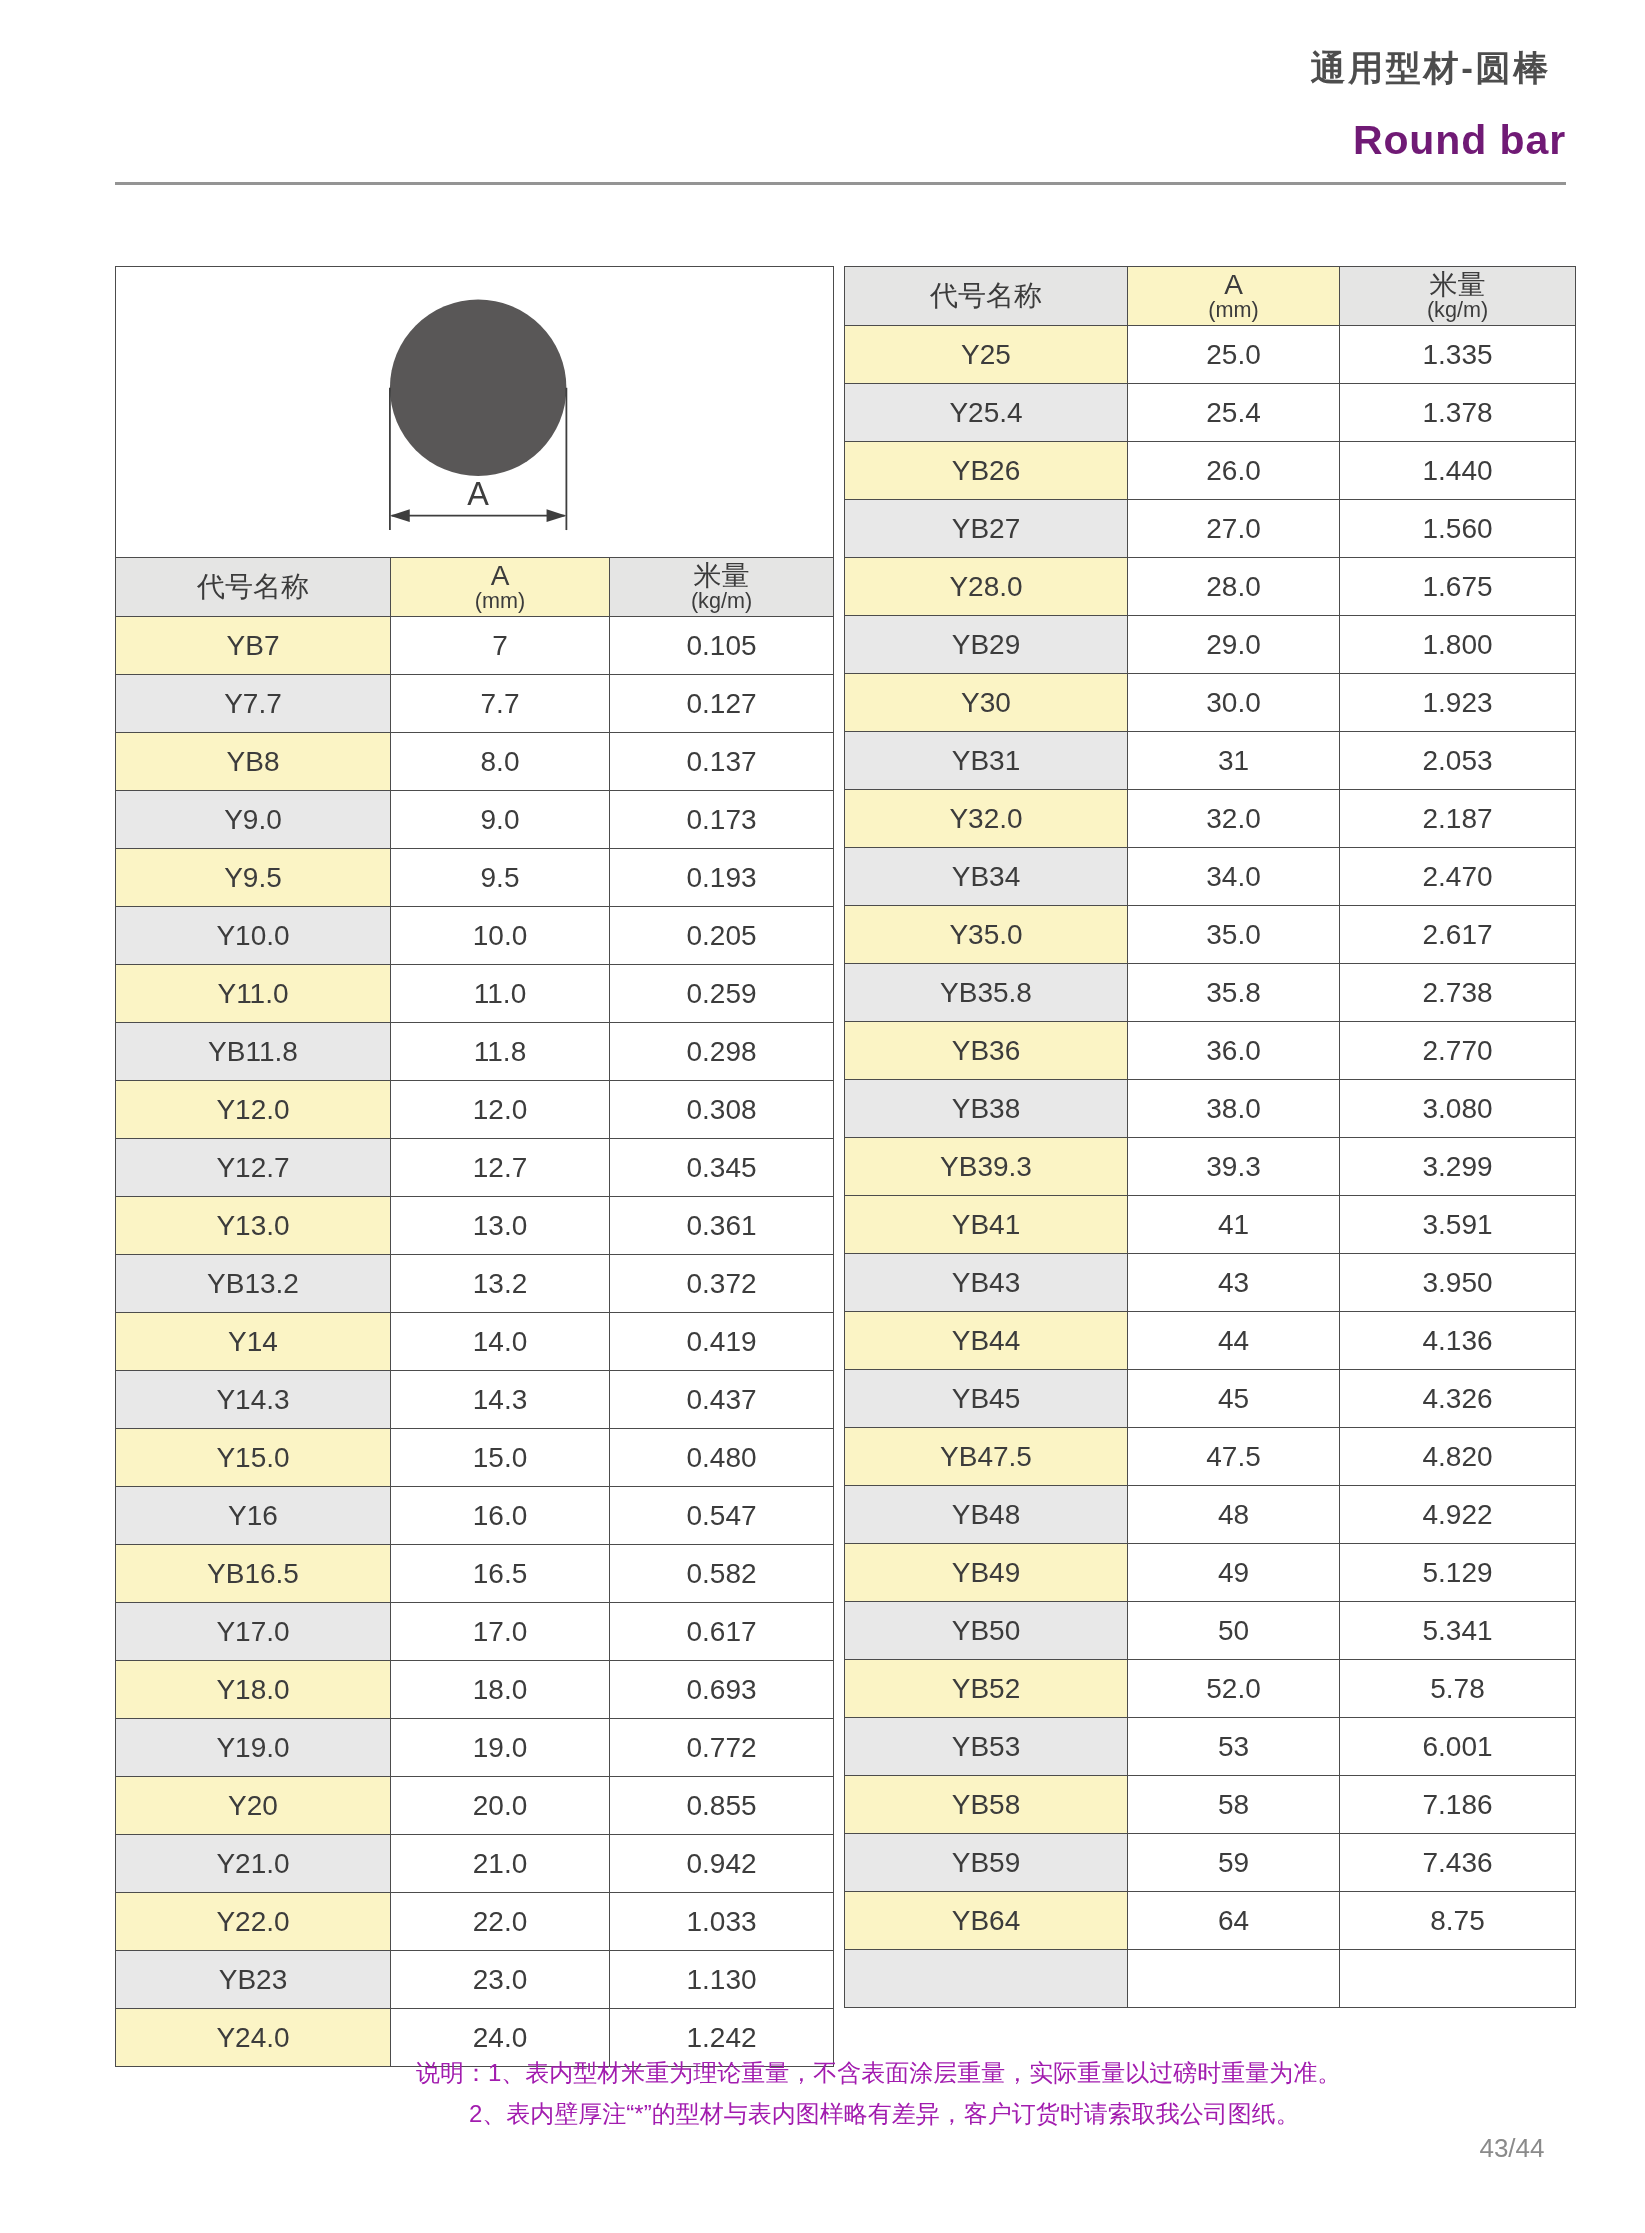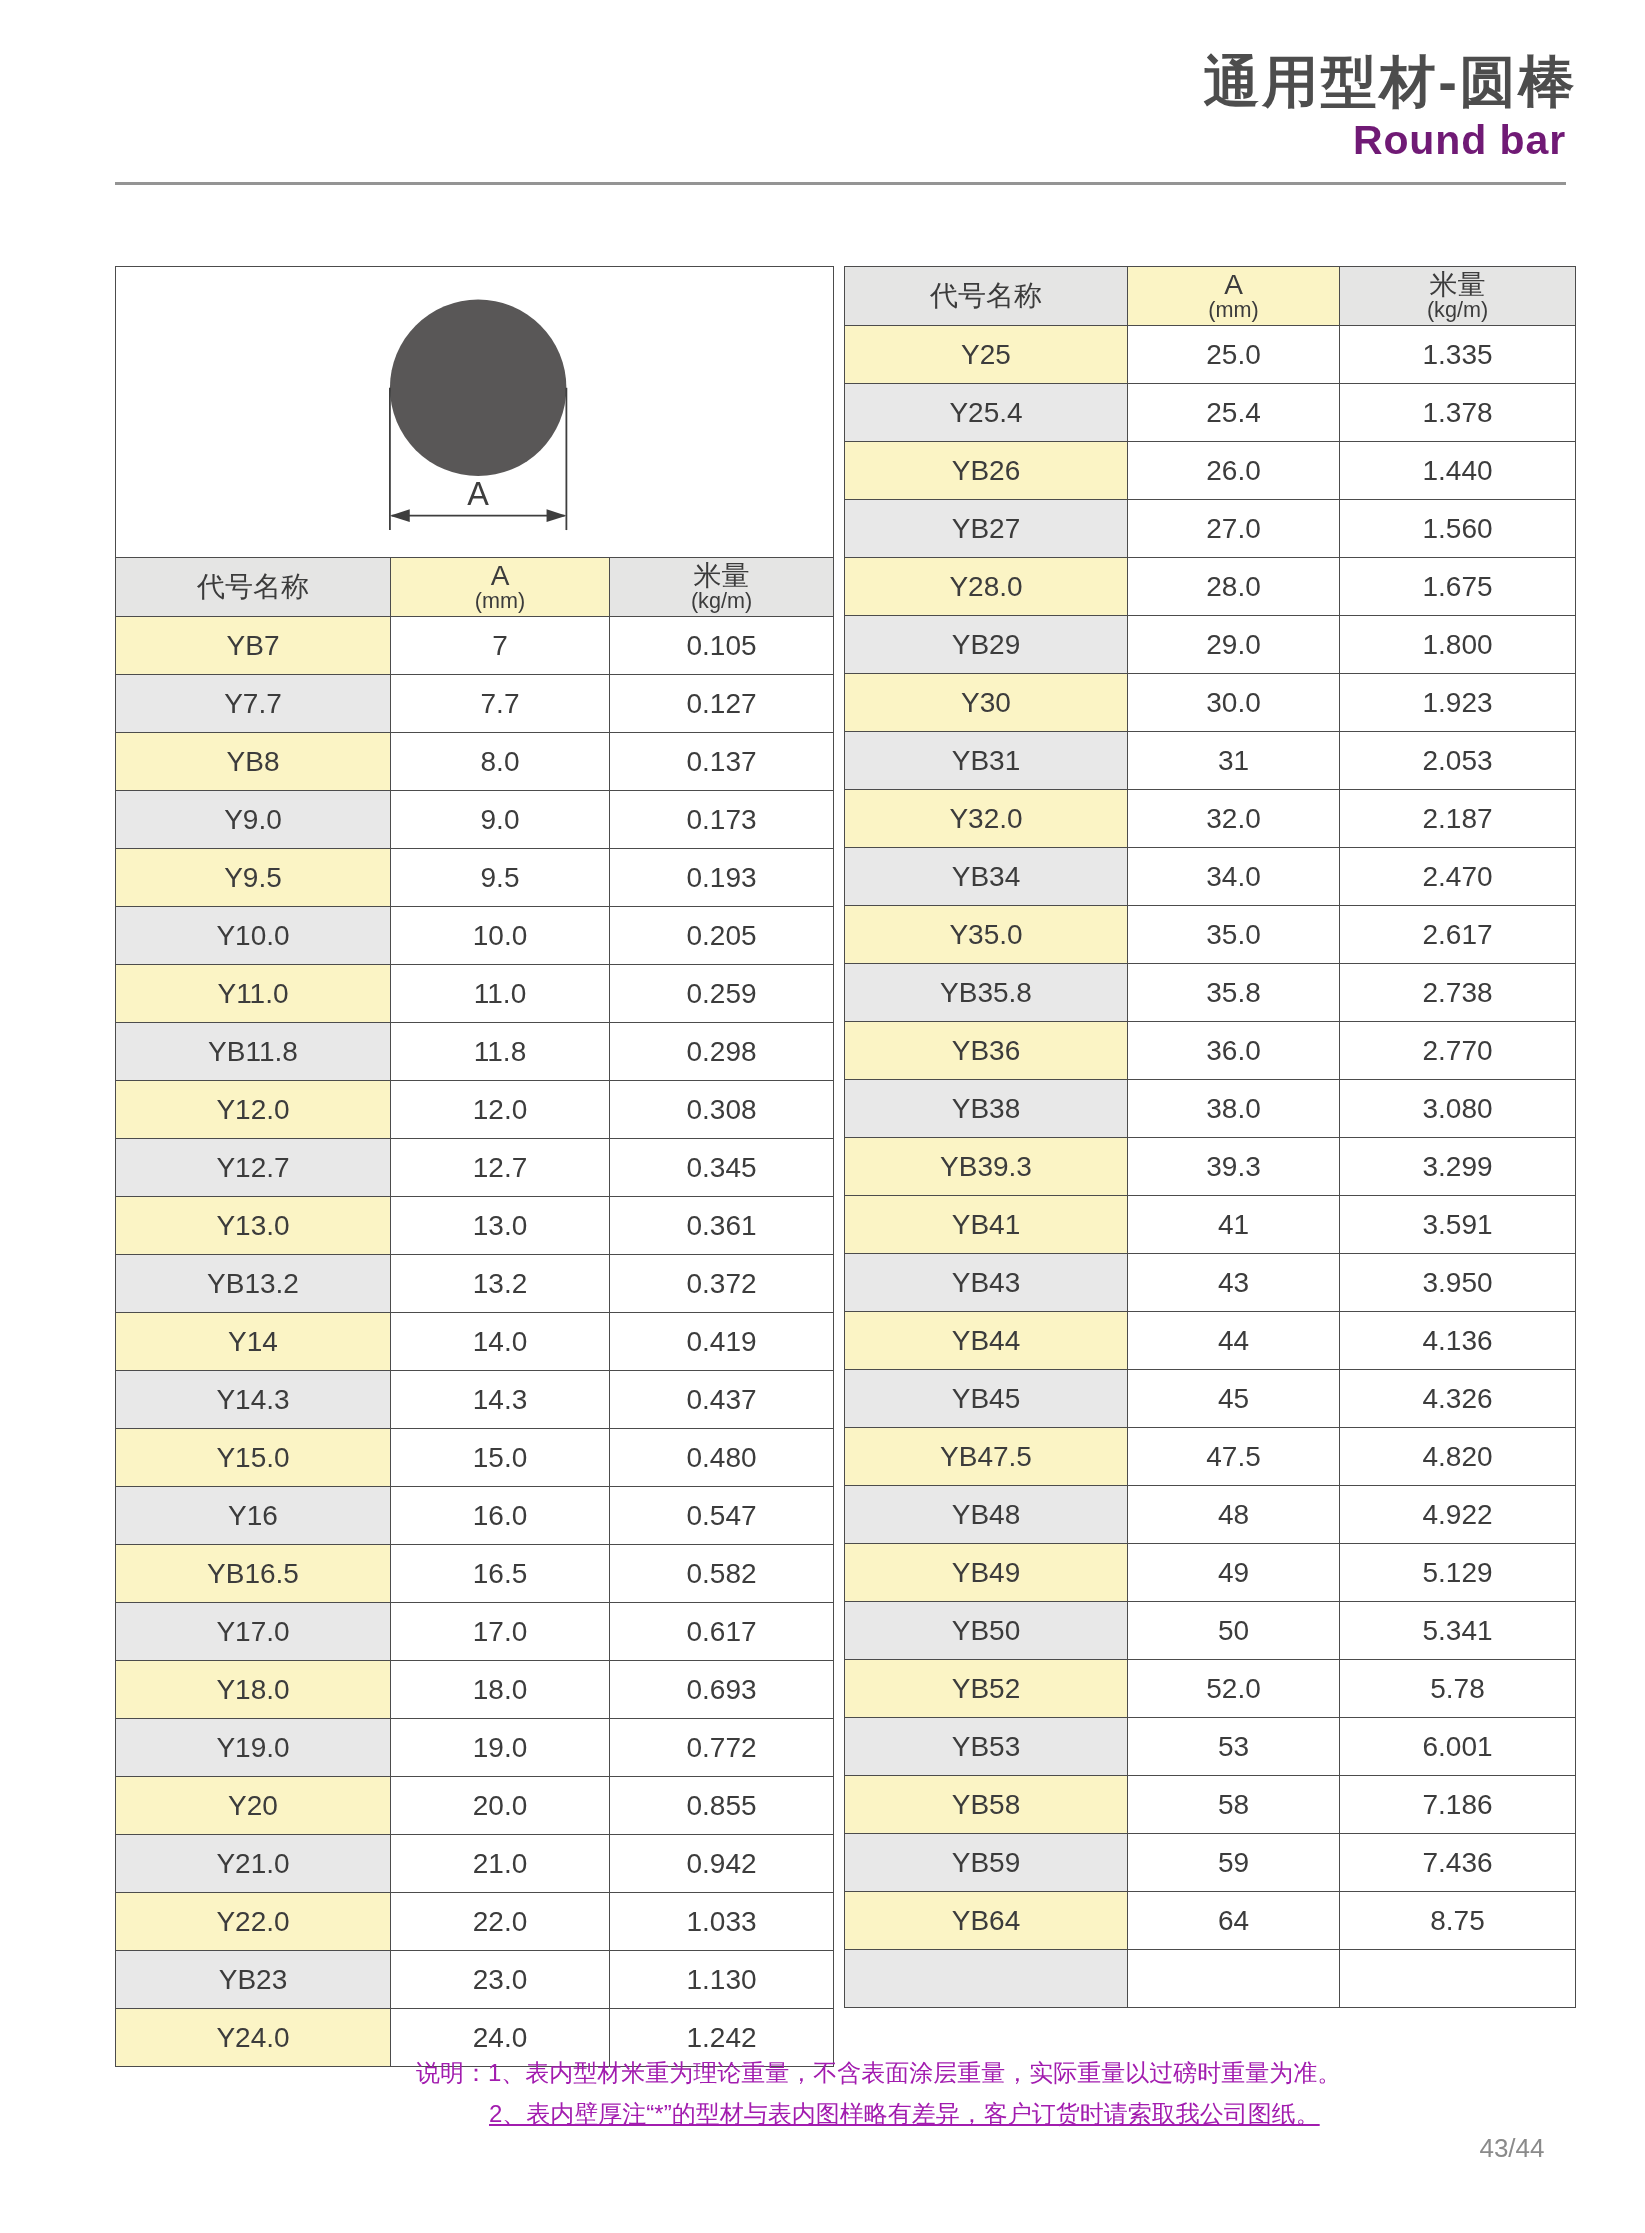--- a/index.html
+++ b/index.html
@@ -13,22 +13,22 @@
   html,body{margin:0;padding:0;}
   .page{
     position:relative;
     width:1645px;height:2233px;
     background:#ffffff;
     overflow:hidden;
     font-family:"Liberation Sans", sans-serif;
     color:var(--ink);
   }
   .page-title{
-    position:absolute;top:45px;right:68px;
-    font-size:56px;font-weight:bold;color:#4D4D4D;letter-spacing:2.7px;
+    position:absolute;top:45px;right:94px;
+    font-size:35px;font-weight:bold;color:#4D4D4D;letter-spacing:2.7px;
   }
   .page-subtitle{
     position:absolute;top:117px;right:79px;
     font-size:41px;font-weight:700;color:#701a75;letter-spacing:0.9px;
   }
   .divider{
     position:absolute;top:182px;left:115px;width:1451px;height:2.7px;
     background:#949494;
   }
   table.spec-table{
@@ -50,21 +50,21 @@
   .band-yellow{background:var(--yellow);}
   .band-gray{background:var(--gray);}
   td.diagram-cell{height:283px;background:#ffffff;padding:0;}
   .dim{stroke:#3E3E3E;stroke-width:2;}
   .dimfill{fill:#3E3E3E;}
   .dimtext{font-size:36px;fill:#3E3E3E;font-family:"Liberation Sans",sans-serif;}
   .notes{
     position:absolute;left:416px;top:2052px;
     font-size:24px;color:#a21caf;line-height:41px;white-space:nowrap;
   }
-  .note-line2{margin-left:73px;text-decoration:underline;}
+  .note-line2{margin-left:53px;}
   .page-number{
     position:absolute;left:1458px;top:2133px;width:108px;
     text-align:center;font-size:26px;color:#8A8A8A;
   }
 </style>
 </head>
 <body>
 
 <div class="page">
 

